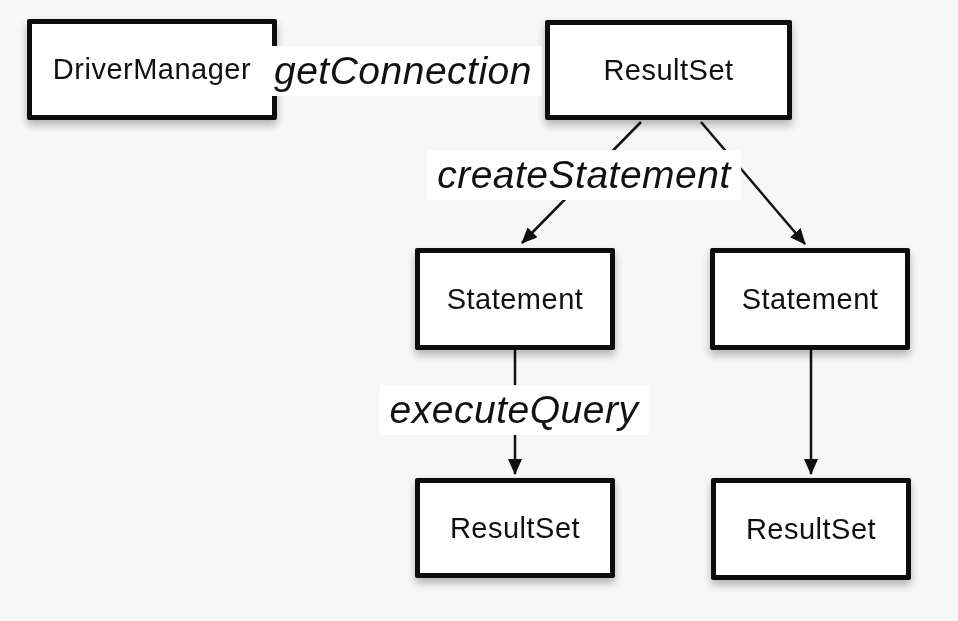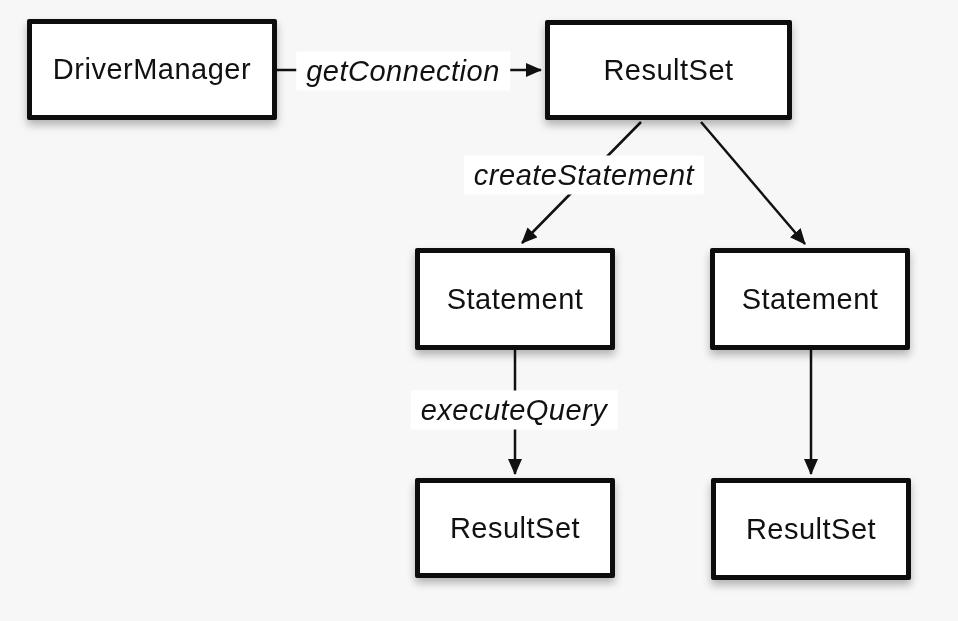--- a/index.html
+++ b/index.html
@@ -38,21 +38,21 @@
     font-size: 29px;
     color: var(--text);
     letter-spacing: 0.5px;
     white-space: nowrap;
   }
   .edge-label {
     position: absolute;
     transform: translate(-50%, -50%);
     background: var(--box-fill);
     color: var(--text);
-    font-size: 29px;
+    font-size: 39px;
     font-style: italic;
     padding: 3px 10px;
     white-space: nowrap;
     letter-spacing: 0.5px;
   }
   
   .n-driver-manager  { left: 27px;  top: 19px;  width: 250px; height: 101px; }
   .n-connection      { left: 545px; top: 20px;  width: 247px; height: 100px; }
   .n-statement-a     { left: 415px; top: 248px; width: 200px; height: 102px; }
   .n-statement-b     { left: 710px; top: 248px; width: 200px; height: 102px; }

